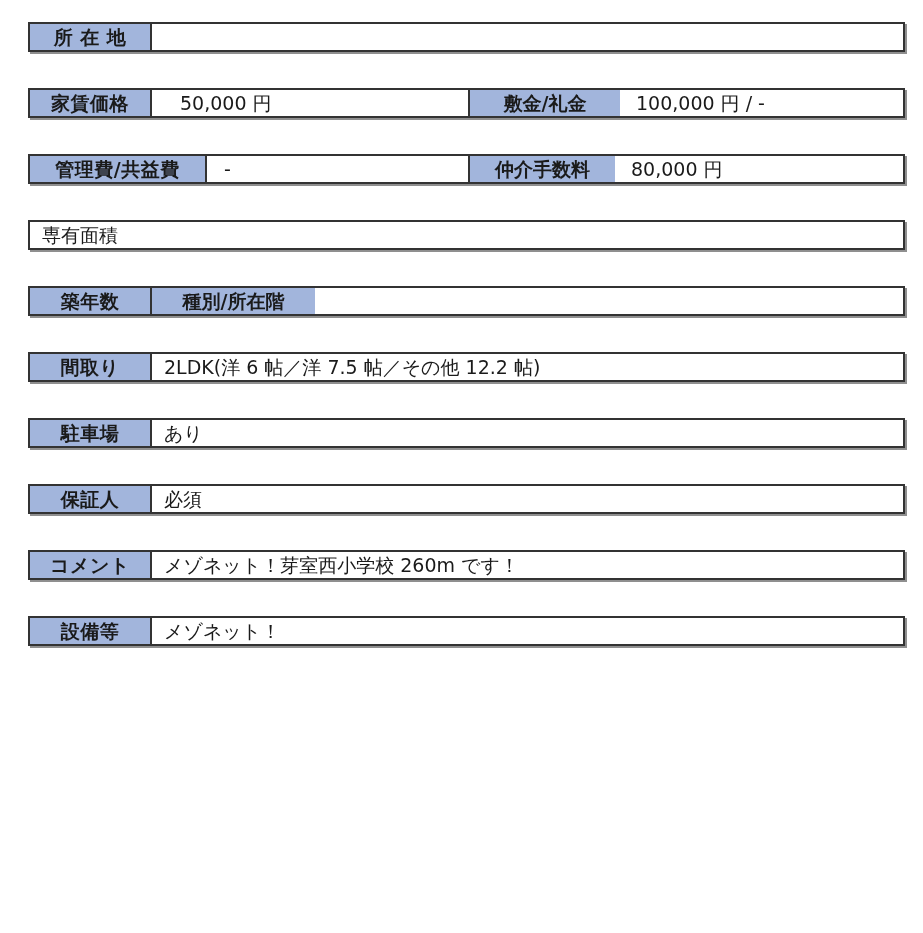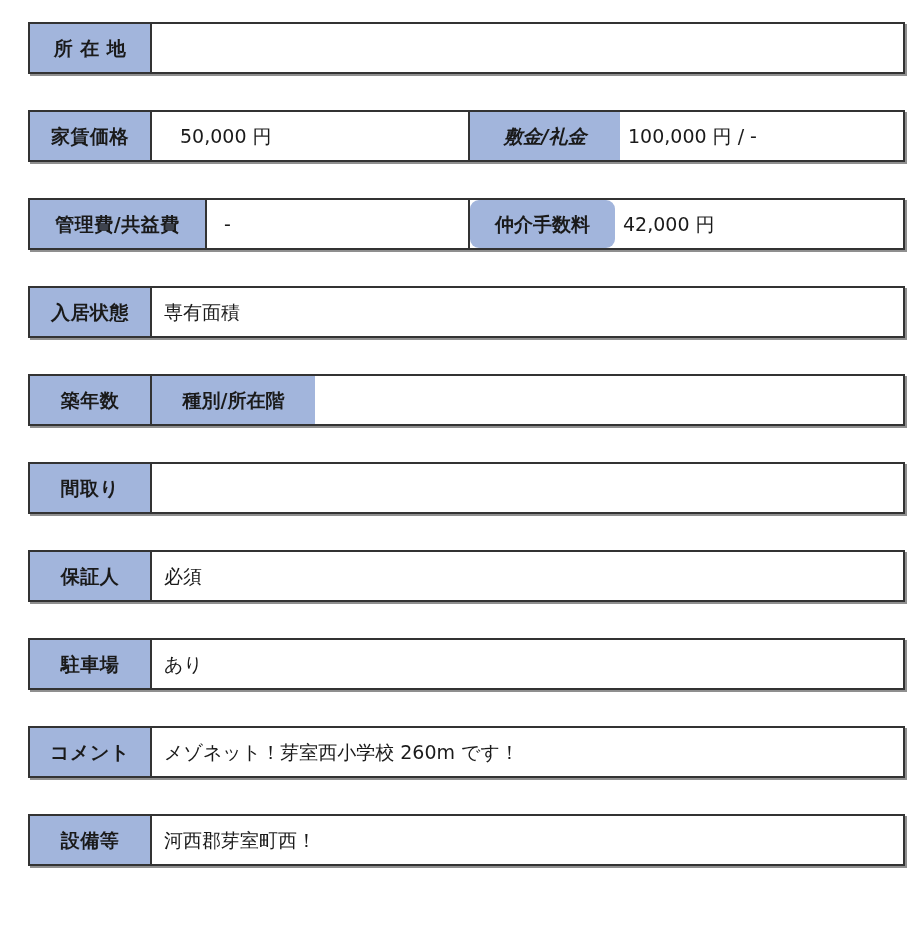--- a/index.html
+++ b/index.html
@@ -16,21 +16,21 @@
     font-family: "DejaVu Sans", "Liberation Sans", sans-serif;
     color: var(--text);
   }
   .sheet {
     width: 877px;
     margin: 22px 0 0 28px;
   }
   .row {
     display: flex;
     align-items: stretch;
-    height: 52px;
+    height: 30px;
     width: 877px;
     border: 2px solid var(--border);
     background: var(--value_bg);
     box-shadow: 2px 2px 0 0 var(--shadow);
     margin-bottom: 36px;
     margin-top: 15px;
   }
   .cell {
     display: flex;
     align-items: center;
@@ -65,24 +65,24 @@
     padding-left: 17px;
     border-right: 2px solid var(--border);
   }
   .label2 {
     flex: none;
     justify-content: center;
     background: var(--label_bg);
     border-right: none;
     font-weight: bold;
   }
-  .l2-w150 { width: 150px; font-style: italic; }
-  .l2-w145 { width: 145px; border-radius: 9px; }
+  .l2-w150 { width: 150px; }
+  .l2-w145 { width: 145px; }
   .l2-w163 { width: 163px; }
-  .value-last { padding-left: 8px; }
+  .value-last { padding-left: 16px; }
 </style>
 </head>
 <body>
 
 <div class="sheet">
 
   <div class="row">
     <div class="cell label">所 在 地</div>
   </div>
 
@@ -90,52 +90,52 @@
     <div class="cell label">家賃価格</div>
     <div class="cell value value-mid">50,000 円</div>
     <div class="cell label2 l2-w150">敷金/礼金</div>
     <div class="cell value value-last">100,000 円 / -</div>
   </div>
 
   <div class="row">
     <div class="cell label label-wide">管理費/共益費</div>
     <div class="cell value value-mid-narrow">-</div>
     <div class="cell label2 l2-w145">仲介手数料</div>
-    <div class="cell value value-last">42,000 円</div>
+    <div class="cell value value-last">80,000 円</div>
   </div>
 
   <div class="row">
-    <div class="cell label">入居状態</div>
     <div class="cell value">専有面積</div>
   </div>
 
   <div class="row">
     <div class="cell label">築年数</div>
     <div class="cell label2 l2-w163">種別/所在階</div>
   </div>
 
 
   <div class="row">
     <div class="cell label">間取り</div>
+    <div class="cell value">2LDK(洋 6 帖／洋 7.5 帖／その他 12.2 帖)</div>
   </div>
 
 
   <div class="row">
-    <div class="cell label">保証人</div>
-    <div class="cell value">必須</div>
+    <div class="cell label">駐車場</div>
+    <div class="cell value">あり</div>
   </div>
 
   <div class="row">
-    <div class="cell label">駐車場</div>
-    <div class="cell value">あり</div>
+    <div class="cell label">保証人</div>
+    <div class="cell value">必須</div>
   </div>
 
   <div class="row">
     <div class="cell label">コメント</div>
     <div class="cell value">メゾネット！芽室西小学校 260m です！</div>
   </div>
 
   <div class="row">
     <div class="cell label">設備等</div>
-    <div class="cell value">河西郡芽室町西！</div>
+    <div class="cell value">メゾネット！</div>
   </div>
 
 </div>
 
 </body></html>

